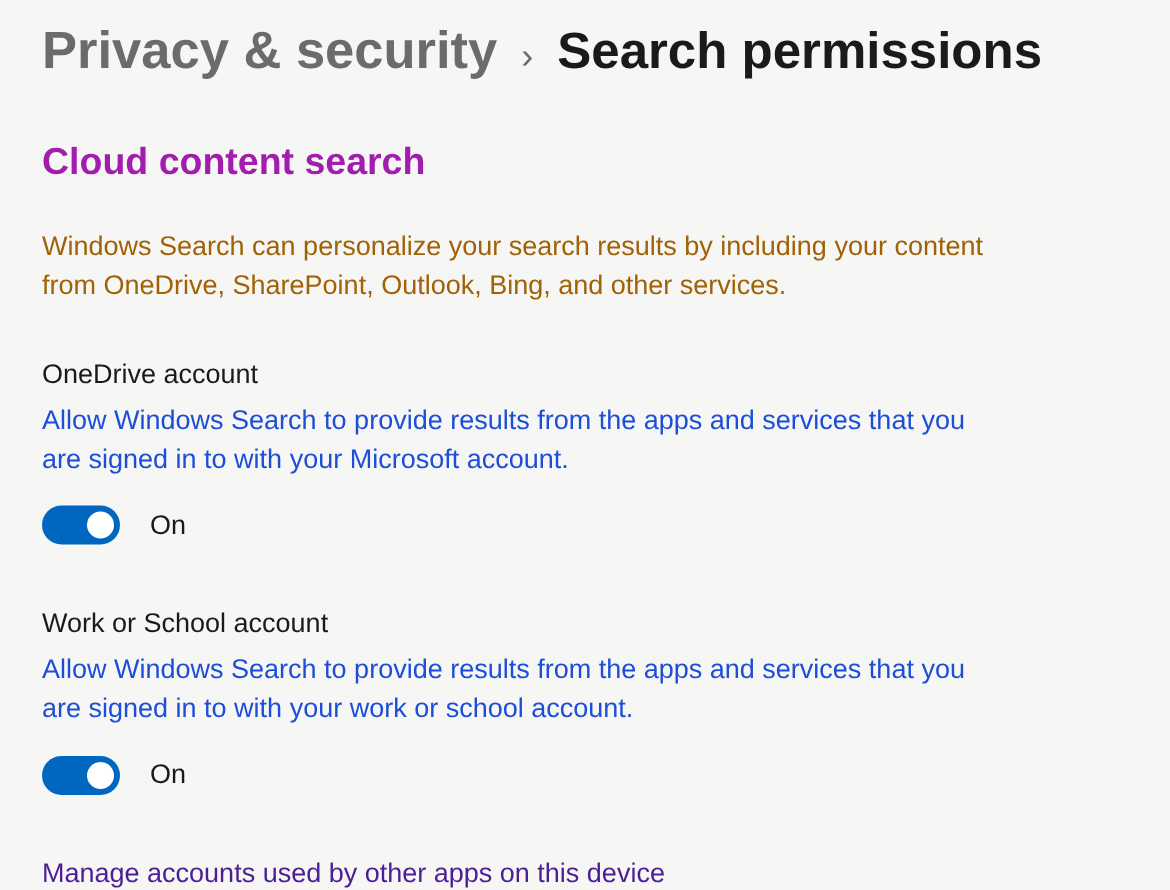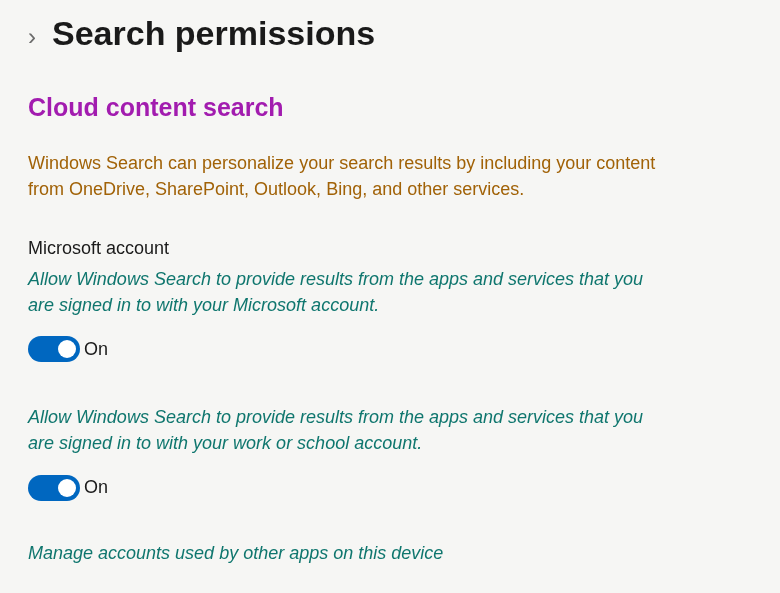--- a/index.html
+++ b/index.html
@@ -54,30 +54,29 @@
     .setting-block {
       margin-bottom: 42px;
     }
     .setting-label {
       font-size: 18px;
       color: #1a1a1a;
       margin-bottom: 7px;
     }
     .setting-description {
       font-size: 18px;
-      color: #0f766e;
+      color: #1d4ed8;
       line-height: 1.45;
       max-width: 640px;
       margin-bottom: 18px;
-      font-style: italic;
     }
     .toggle-row {
       display: flex;
       align-items: center;
-      gap: 4px;
+      gap: 20px;
     }
     .toggle-switch {
       width: 52px;
       height: 26px;
       background: #0067c0;
       border-radius: 13px;
       position: relative;
       cursor: pointer;
       flex-shrink: 0;
     }
@@ -89,52 +88,53 @@
       border-radius: 50%;
       top: 4px;
       right: 4px;
     }
     .toggle-state {
       font-size: 18px;
       color: #1a1a1a;
     }
     .link {
       font-size: 18px;
-      color: #0f766e;
+      color: #4c1d95;
       cursor: pointer;
       display: inline-block;
-      font-style: italic;
     }
   </style>
 </head>
 <body>
 
 
 
 <div class="breadcrumb">
+  <span class="breadcrumb-parent">Privacy &amp; security</span>
   <span class="breadcrumb-sep">›</span>
   <span class="breadcrumb-current">Search permissions</span>
 </div>
 
 <h2 class="section-title">Cloud content search</h2>
 
 <p class="section-description">Windows Search can personalize your search results by including your content from OneDrive, SharePoint, Outlook, Bing, and other services.</p>
 
 <div class="setting-block">
-  <div class="setting-label">Microsoft account</div>
+  <div class="setting-label">OneDrive account</div>
   <div class="setting-description">Allow Windows Search to provide results from the apps and services that you are signed in to with your Microsoft account.</div>
   <div class="toggle-row">
     <div class="toggle-switch">
       <div class="toggle-knob"></div>
     </div>
     <span class="toggle-state">On</span>
   </div>
 </div>
 
 <div class="setting-block">
+  <div class="setting-label">Work or School account</div>
   <div class="setting-description">Allow Windows Search to provide results from the apps and services that you are signed in to with your work or school account.</div>
   <div class="toggle-row">
     <div class="toggle-switch">
       <div class="toggle-knob"></div>
     </div>
     <span class="toggle-state">On</span>
   </div>
 </div>
 
 <a class="link">Manage accounts used by other apps on this device</a>

